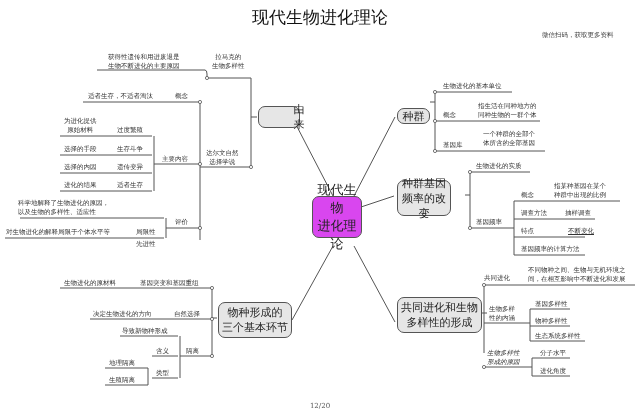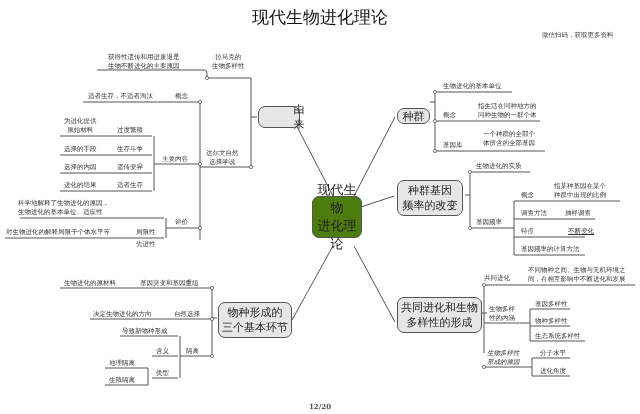--- a/index.html
+++ b/index.html
@@ -1,28 +1,28 @@
 <!DOCTYPE html>
 <html><head>
 <meta charset="utf-8">
 <style>
   html, body { margin:0; padding:0; background:#ffffff; }
   body { width:640px; height:414px; position:relative; overflow:hidden;
          font-family:"DejaVu Serif","Liberation Serif",serif; color:#333; }
   .title { position:absolute; left:0; width:640px; top:6px; text-align:center;
            font-family:"DejaVu Sans","Liberation Sans",sans-serif; font-size:17px; color:#111; }
   .note { position:absolute; font-size:6.5px; color:#444; }
-  .pageno { position:absolute; left:0; width:640px; top:402px; text-align:center; font-size:7px; color:#555;font-weight:bold; }
+  .pageno { position:absolute; left:0; width:640px; top:402px; text-align:center; font-size:7px; color:#555; }
   svg.lines { position:absolute; left:0; top:0; }
   .t { position:absolute; font-size:6.5px; line-height:9px; color:#333; white-space:nowrap; }
   .t.c { text-align:center; }
   .box { position:absolute; border:1.2px solid #555; border-radius:7px; background:#e6e6e6;
          font-family:"DejaVu Sans","Liberation Sans",sans-serif; color:#222;
          display:flex; align-items:center; justify-content:center; text-align:center; box-sizing:border-box; }
-  .box.center { background:#4d7c0f; font-size:13px; line-height:18px; }
+  .box.center { background:#d946ef; font-size:13px; line-height:18px; }
   .box.main { font-size:11px; line-height:15px; }
 </style>
 </head>
 <body>
 
 <div class="title">现代生物进化理论</div>
 <div class="note" style="left:542px;top:31px;">微信扫码，获取更多资料</div>
 
 <svg class="lines" width="640" height="414">
   <g stroke="#555" stroke-width="1" fill="none">
@@ -147,41 +147,41 @@
 <div class="t" style="left:64px;top:145px;">选择的手段</div>
 <div class="t" style="left:117px;top:163px;">遗传变异</div>
 <div class="t" style="left:64px;top:163px;">选择的内因</div>
 <div class="t" style="left:117px;top:181px;">适者生存</div>
 <div class="t" style="left:64px;top:181px;">进化的结果</div>
 
 <div class="t" style="left:175px;top:218px;">评价</div>
 <div class="t" style="left:136px;top:208px;margin-top:32px;">先进性</div>
 <div class="t" style="left:18px;top:199px;">
     <div>科学地解释了生物进化的原因，</div>
-    <div>生物进化的基本单位、适应性</div>
+    <div>以及生物的多样性、适应性</div>
   </div>
 <div class="t" style="left:136px;top:228px;">局限性</div>
 <div class="t" style="left:6px;top:228px;">对生物进化的解释局限于个体水平等</div>
 
 <div class="box main" style="left:397px;top:108px;width:33px;height:16px;">
   <span>种群</span>
 </div>
 <div class="t" style="left:443px;top:82px;">生物进化的基本单位</div>
 <div class="t" style="left:443px;top:111px;">概念</div>
 <div class="t c" style="left:478px;top:102px;">
     <div>指生活在同种地方的</div>
     <div>同种生物的一群个体</div>
   </div>
 <div class="t" style="left:443px;top:141px;">基因库</div>
 <div class="t c" style="left:483px;top:130px;">
     <div>一个种群的全部个</div>
     <div>体所含的全部基因</div>
   </div>
 
-<div class="box main" style="left:397px;top:180px;width:66px;height:36px;">
+<div class="box main" style="left:397px;top:180px;width:54px;height:36px;">
   <div>
       <div>种群基因</div>
       <div>频率的改变</div>
     </div>
 </div>
 <div class="t" style="left:476px;top:162px;">生物进化的实质</div>
 <div class="t" style="left:476px;top:218px;">基因频率</div>
 <div class="t" style="left:521px;top:191px;">概念</div>
 <div class="t c" style="left:554px;top:182px;">
     <div>指某种基因在某个</div>

